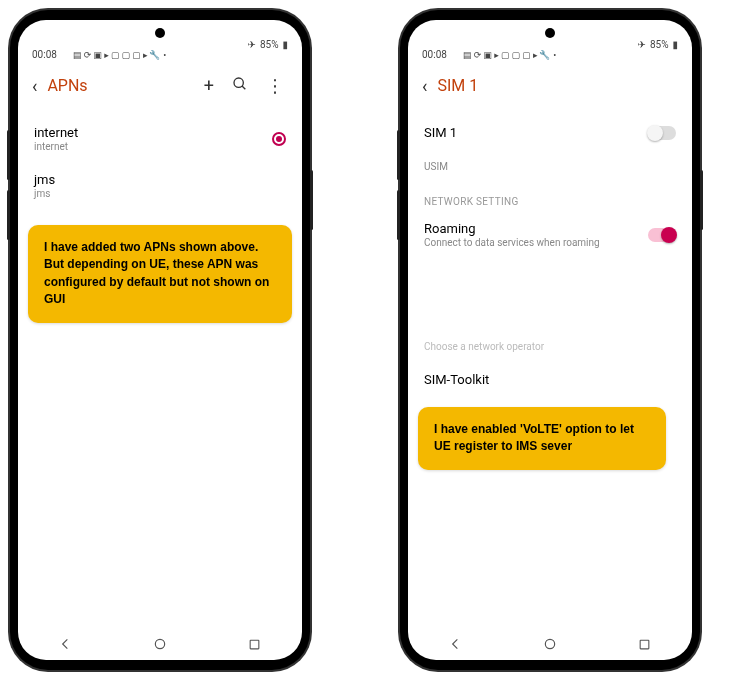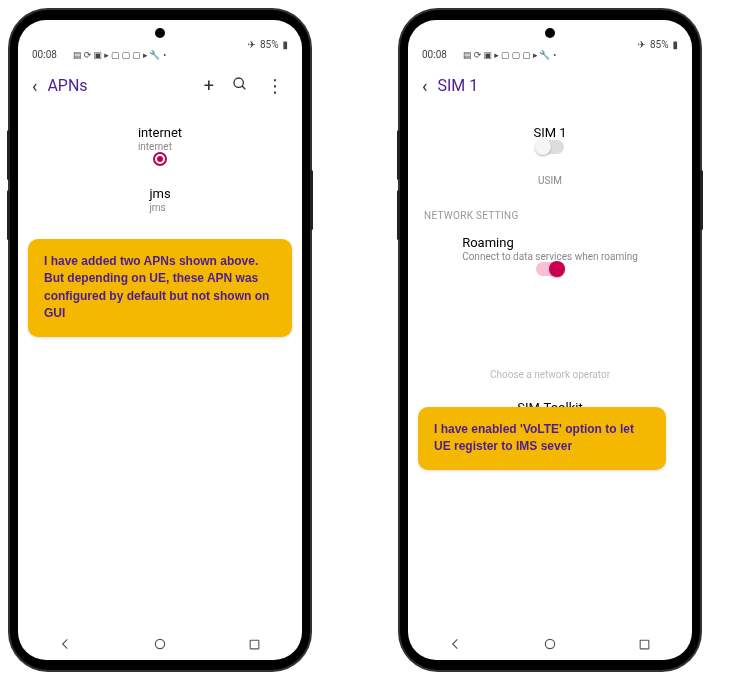--- a/index.html
+++ b/index.html
@@ -55,21 +55,21 @@
     .header {
       display: flex;
       align-items: center;
       padding: 12px 14px;
       gap: 10px;
     }
     .header-title {
       flex: 1;
       font-size: 16px;
       font-weight: 400;
-      color: #4c1d95;
+      color: #c2410c;
     }
     .header-actions {
       display: flex;
       gap: 18px;
       align-items: center;
       padding-right: 4px;
     }
     .icon-btn {
       font-size: 18px;
       color: #333;
@@ -80,21 +80,20 @@
       flex: 1;
       padding: 8px 0;
       overflow-y: auto;
       position: relative;
     }
     .list-item {
       padding: 10px 16px;
       display: flex;
       align-items: center;
       justify-content: space-between;
-      flex-direction: column;
     }
     .item-text { flex: 1; }
     .item-title { font-size: 13px; color: #000; }
     .item-sub { font-size: 10px; color: #888; margin-top: 1px; }
     .radio {
       width: 14px; height: 14px;
       border: 2px solid #c00050;
       border-radius: 50%;
       display: flex; align-items: center; justify-content: center;
     }
@@ -119,21 +118,21 @@
       width: 16px; height: 16px; border-radius: 50%;
       box-shadow: 0 1px 2px rgba(0,0,0,0.3);
     }
     .toggle.off::after { left: -1px; background: #f5f5f5; }
     .toggle.on::after { right: -1px; background: #c90050; }
     .callout {
       margin: 16px 10px;
       background: #f4b800;
       border-radius: 10px;
       padding: 14px 16px;
-      color: #4c1d95;
+      color: #000000;
       font-size: 12px;
       font-weight: 600;
       line-height: 1.45;
       font-family: Verdana, sans-serif;
       box-shadow: 0 1px 3px rgba(0,0,0,0.15);
     }
     .callout.overlay {
       position: absolute;
       left: 0; right: 16px;
       margin: 0 10px;

